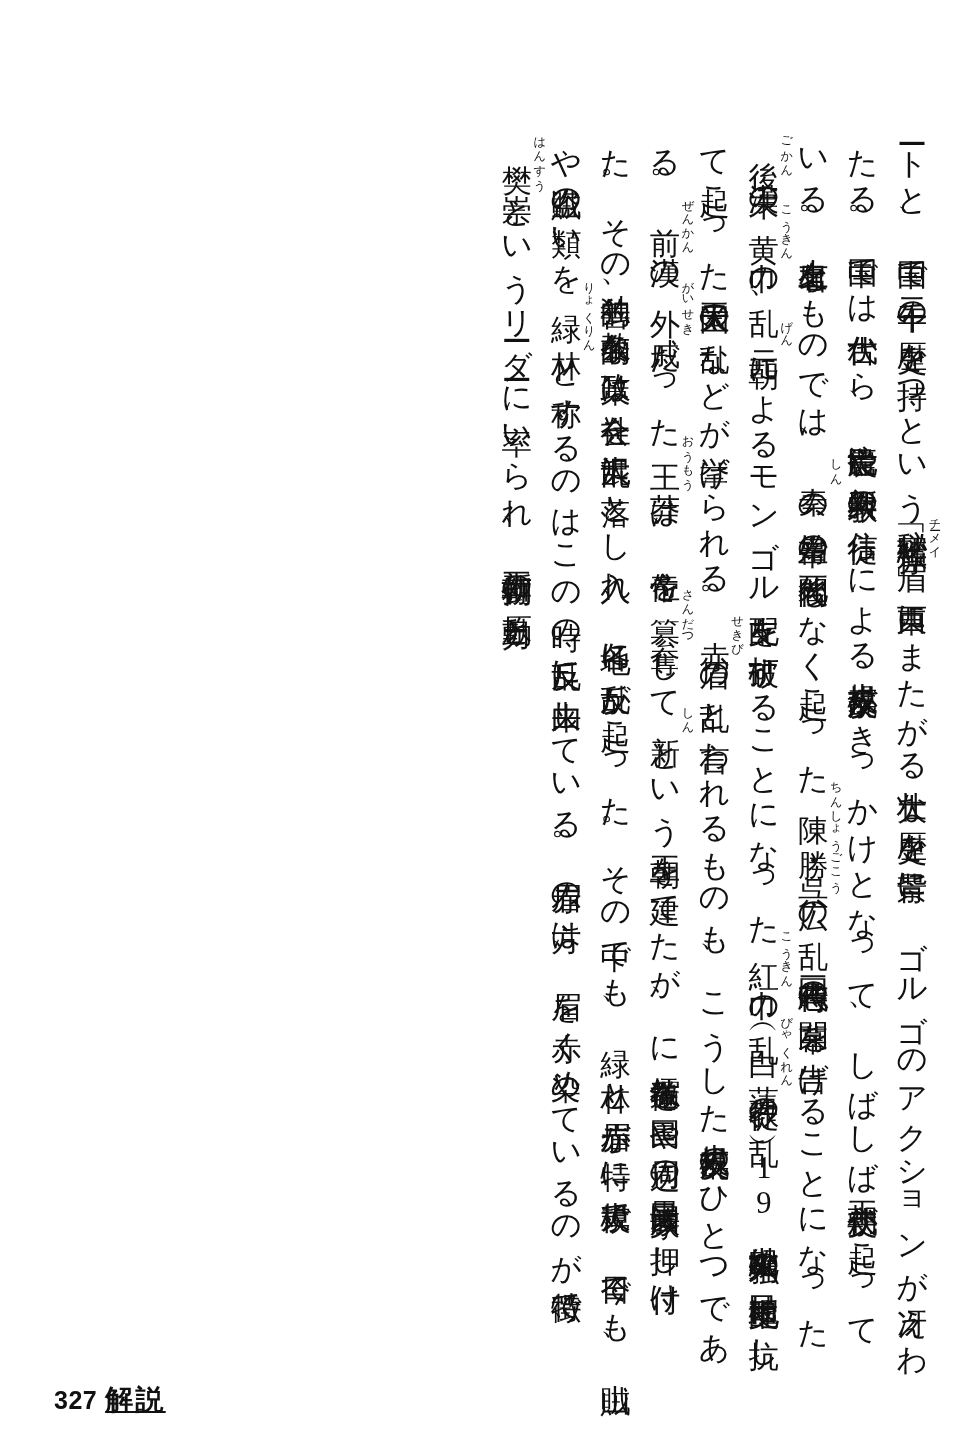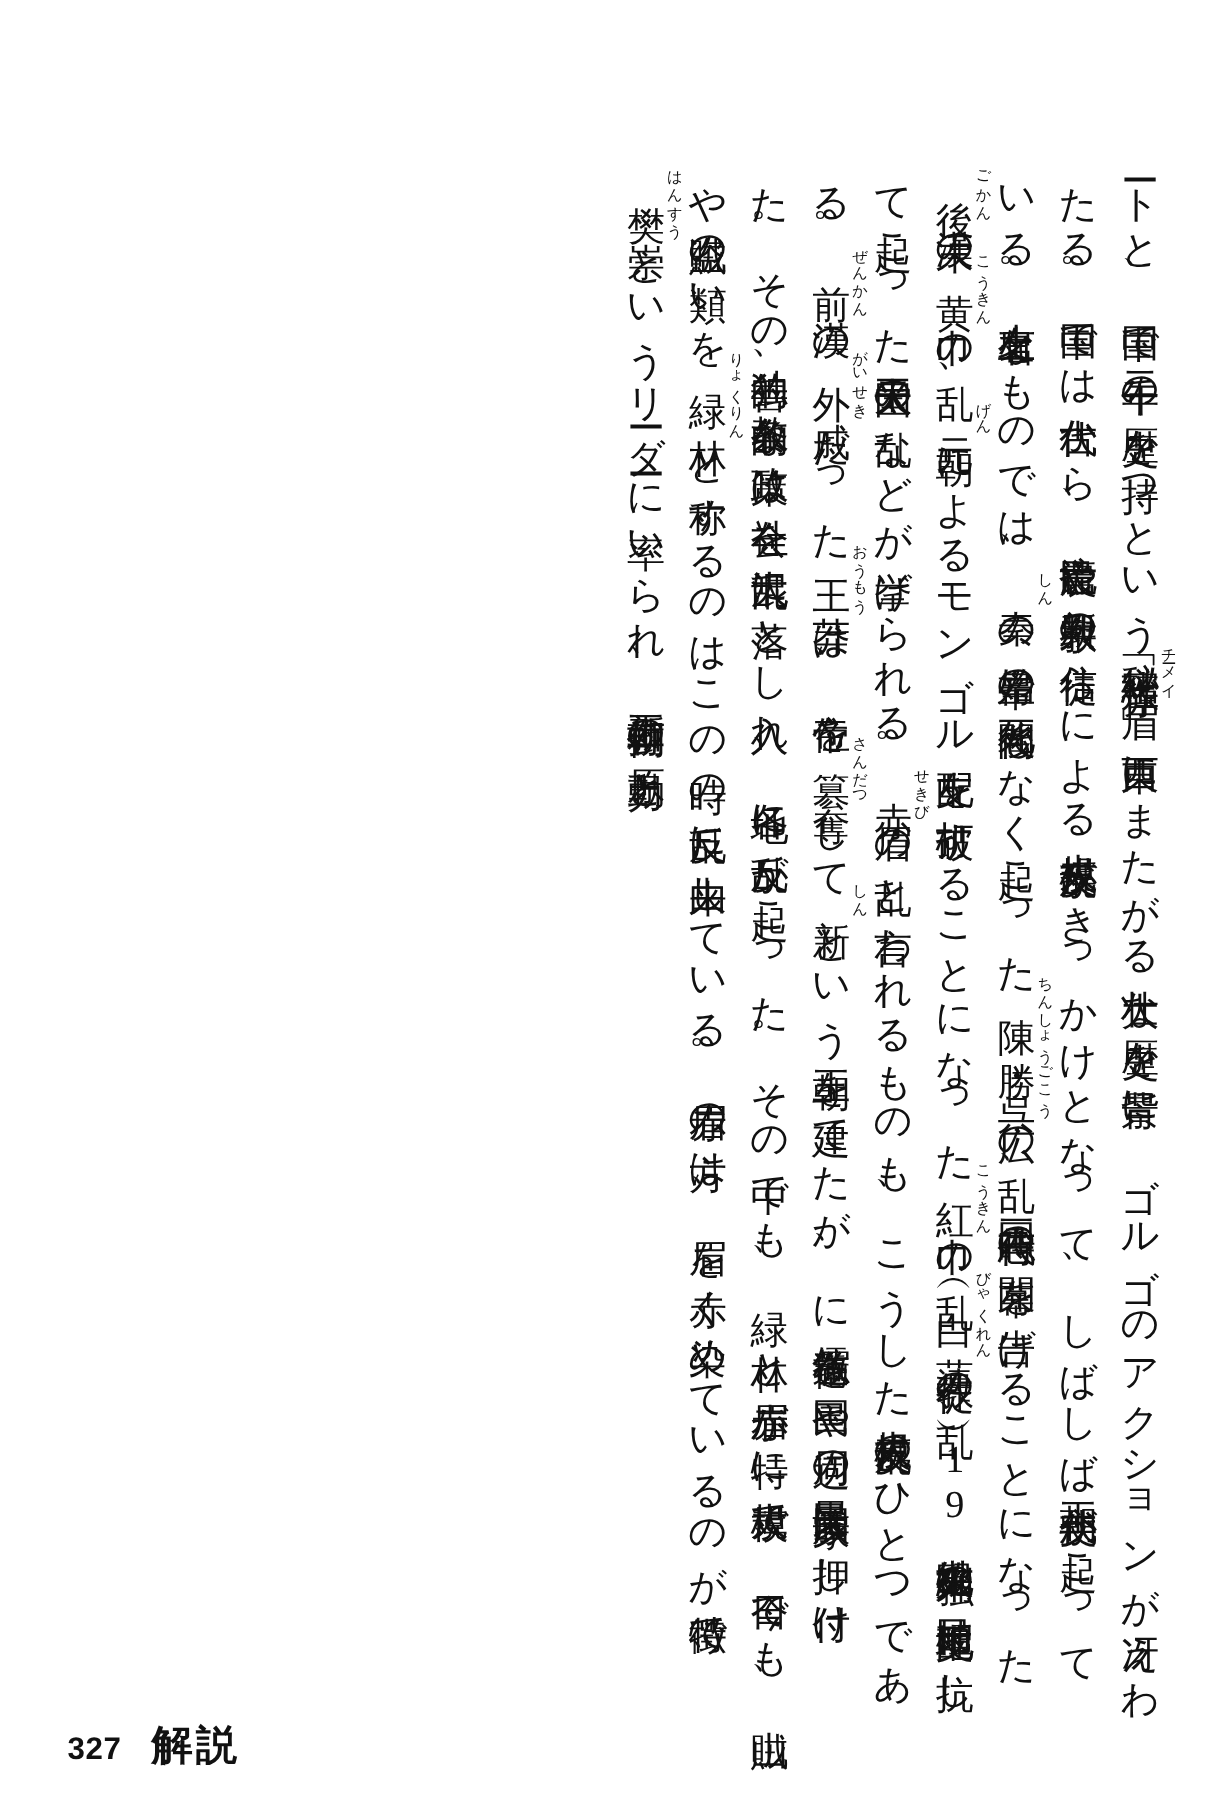--- a/index.html
+++ b/index.html
@@ -42,33 +42,34 @@
     letter-spacing: 0.02em;
     line-height: 1;
     color: #111111;
   }
   .footer {
     position: absolute;
     left: 54px;
     bottom: 30px;
     display: flex;
     align-items: baseline;
-    gap: 24px;
+    gap: 8px;
     color: #111111;
   }
   .folio {
     font-size: 25px;
     font-family: "Liberation Sans", "DejaVu Sans", sans-serif;
     font-weight: 700;
     letter-spacing: 0.02em;
   }
   .running-head {
-    font-size: 33px;
+    font-size: 28px;
     font-weight: 700;
     letter-spacing: 0.08em;
+    text-decoration: underline;
   }
 </style>
 </head>
 <body>
 
 <div class="page">
 
   <div class="body-text">
     <p>ートと、中国で二千年の歴史を持つという秘密結社「<ruby>赤眉<rt>チーメイ</rt></ruby>」。東西にまたがる壮大な歴史を背景に、ゴルゴのアクションが冴えわたる。中国では古代から、流亡農民や新興宗教の信徒らによる大規模反乱がきっかけとなって、しばしば王朝交代が起こっている。史上有名なものでは、<ruby>秦<rt>しん</rt></ruby>の始皇帝の死後間もなく起こった<ruby>陳勝<rt>ちんしょう</rt></ruby>・<ruby>呉広<rt>ごこう</rt></ruby>の乱、三国志時代の開幕を告げることになった<ruby>後漢<rt>ごかん</rt></ruby>末の<ruby>黄巾<rt>こうきん</rt></ruby>の乱、<ruby>元<rt>げん</rt></ruby>朝によるモンゴル支配を打破することになった<ruby>紅巾<rt>こうきん</rt></ruby>の乱（<ruby>白蓮<rt>びゃくれん</rt></ruby>教徒の乱）、19世紀欧米列強の植民地支配に抗して起こった太平天国の乱などが挙げられる。<ruby>赤眉<rt>せきび</rt></ruby>の乱と言われるものも、こうした大規模反乱のひとつである。<ruby>前漢<rt>ぜんかん</rt></ruby>の<ruby>外戚<rt>がいせき</rt></ruby>だった<ruby>王莽<rt>おうもう</rt></ruby>は、帝位を<ruby>簒奪<rt>さんだつ</rt></ruby>して<ruby>新<rt>しん</rt></ruby>という王朝を建てたが、に儒教道徳を国民や周辺の異民族国家に押し付けた。その独善的、教条的な政策は社会を大混乱に落とし入れ、各地に反乱が起こった。その中でも、緑　林と赤眉が特に大規模で、今日でも、山賊や盗賊の類いを<ruby>緑林<rt>りょくりん</rt></ruby>と称するのはこの時の反乱に由来している。赤眉の方は、眉を赤く染めているのが特徴で、<ruby>樊崇<rt>はんすう</rt></ruby>というリーダーに率いられ、新王朝打倒の原動力と</p>
   </div>

